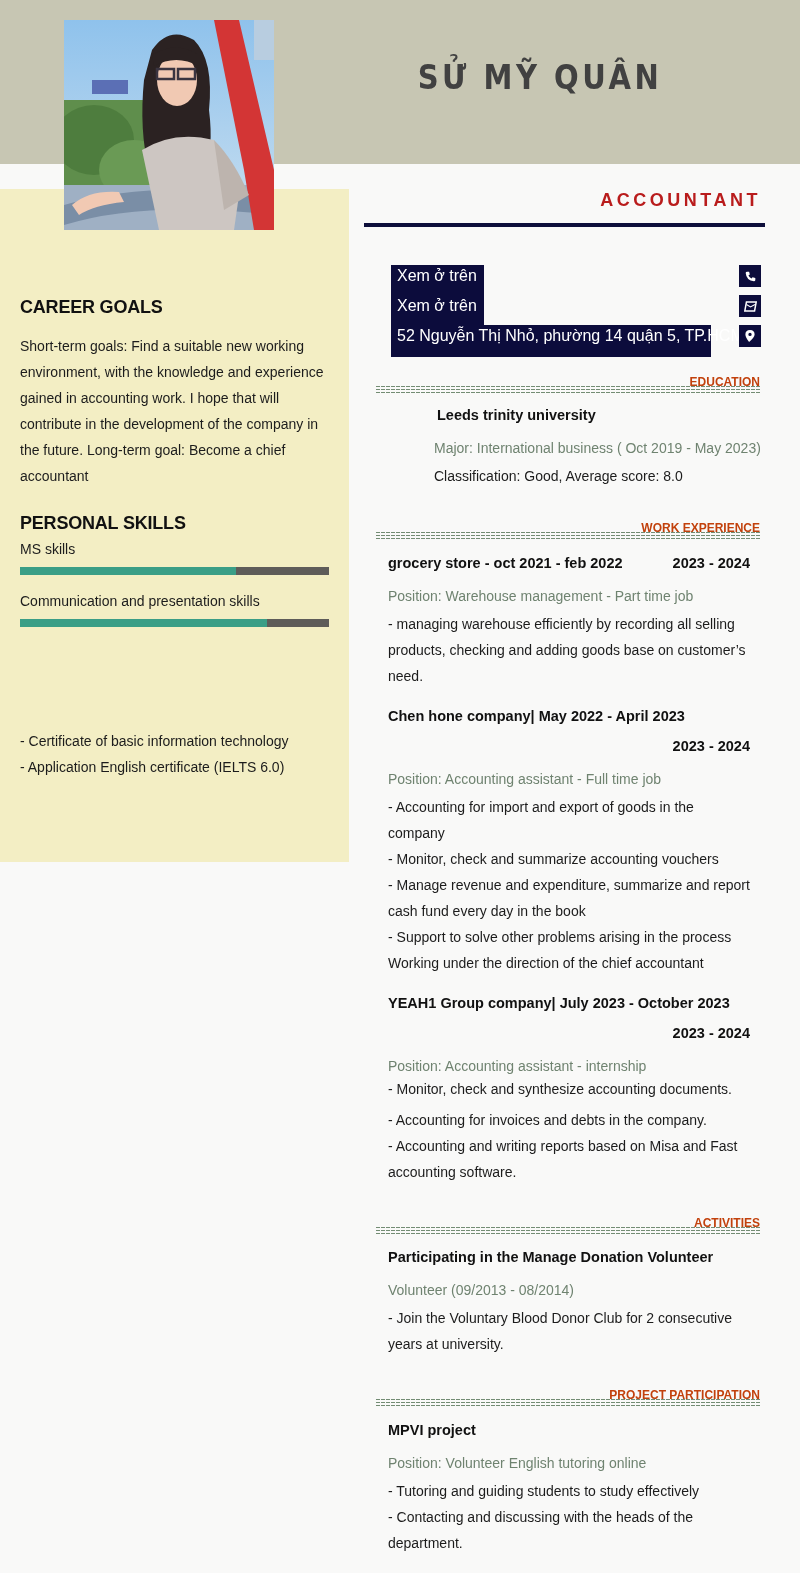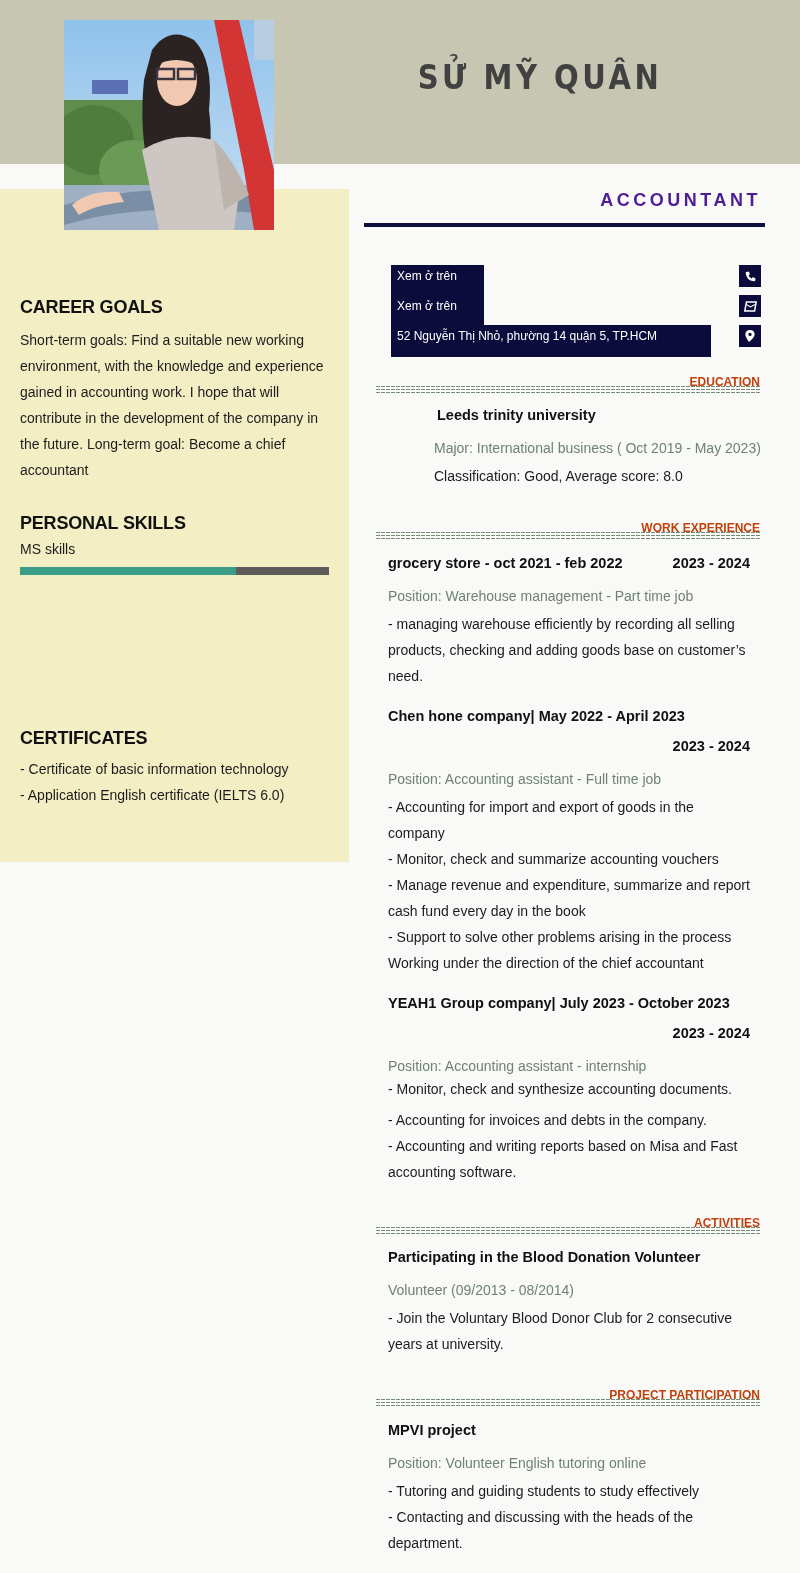--- a/index.html
+++ b/index.html
@@ -5,31 +5,31 @@
   * { box-sizing: border-box; margin: 0; padding: 0; }
   html, body { width: 800px; height: 1573px; background: #f9f9f8; overflow: hidden; }
   body { position: relative; font-family: "Liberation Sans", sans-serif; color: #111; }
 
   .header-band { position: absolute; left: 0; top: 0; width: 800px; height: 164px; background: #c7c6b3; }
   .photo { position: absolute; left: 64px; top: 20px; width: 210px; height: 210px; overflow: hidden; z-index: 3; }
   .name { position: absolute; left: 360px; top: 58px; width: 360px; text-align: center; font-size: 33px; font-weight: bold; letter-spacing: 4px; color: #414141; font-family: "DejaVu Sans", sans-serif; transform: scaleX(0.88); }
 
   .sidebar { position: absolute; left: 0; top: 189px; width: 349px; height: 673px; background: #f3eec4; z-index: 1; }
   .side-section { position: absolute; left: 20px; width: 312px; }
-  .side-title { font-size: 18px; font-weight: bold; color: #111; margin-bottom: 9px; letter-spacing: -0.2px; }
+  .side-title { font-size: 18px; font-weight: bold; color: #111; margin-bottom: 15px; letter-spacing: -0.2px; }
   .side-text { font-size: 14px; line-height: 26px; color: #1c1c1c; }
   .skill { margin-bottom: 0; }
   .skill-label { font-size: 14px; color: #1c1c1c; height: 28px; line-height: 20px; }
   .skill-bar { width: 309px; height: 8px; background: #5e5c59; position: relative; margin-bottom: 16px; }
   .skill-fill { position: absolute; left: 0; top: 0; height: 8px; background: #3a9e86; }
   .cert-line { font-size: 14px; line-height: 26px; color: #1c1c1c; }
 
-  .job-title-right { position: absolute; left: 420px; top: 190px; width: 341px; text-align: right; font-size: 18px; font-weight: bold; letter-spacing: 3.5px; color: #4c1d95; }
+  .job-title-right { position: absolute; left: 420px; top: 190px; width: 341px; text-align: right; font-size: 18px; font-weight: bold; letter-spacing: 3.5px; color: #b91c1c; }
   .navy-line { position: absolute; left: 364px; top: 223px; width: 401px; height: 4px; background: #0e0f3b; }
-  .contact-box { position: absolute; top: 0; height: 32px; background: #0c0c3c; color: #fff; font-size: 12px; line-height: 22px; padding-left: 6px; white-space: nowrap; }
+  .contact-box { position: absolute; top: 0; height: 32px; background: #0c0c3c; color: #fff; font-size: 16px; line-height: 22px; padding-left: 6px; white-space: nowrap; }
   .contact-icon { position: absolute; left: 739px; width: 22px; height: 22px; background: #0c0c3c; display: flex; align-items: center; justify-content: center; }
 
   .sec-head { position: absolute; left: 376px; width: 384px; height: 28px; }
   .sec-head .dash { position: absolute; left: 0; bottom: 0; width: 384px; height: 8px;
     background-image:
       repeating-linear-gradient(90deg, #5c7a5c 0 4px, transparent 4px 5px);
     -webkit-mask-image: repeating-linear-gradient(180deg, #000 0 1px, transparent 1px 3px);
     mask-image: repeating-linear-gradient(180deg, #000 0 1px, transparent 1px 3px);
     opacity: 0.85; }
   .sec-head .label { position: absolute; right: 0; bottom: 2px; font-size: 12px; font-weight: bold; color: #c2410c; background: transparent; line-height: 20px; }
@@ -82,24 +82,29 @@
   </div>
 
   <div class="side-section" style="top:324px;">
     <div class="side-title" style="margin-bottom:5px;">PERSONAL SKILLS</div>
     <div class="skill">
       <div class="skill-label">MS skills</div>
       <div class="skill-bar">
           <div class="skill-fill" style="width: 70%;"></div>
         </div>
     </div>
+    <div class="skill">
+      <div class="skill-label">Communication and presentation skills</div>
+      <div class="skill-bar">
+          <div class="skill-fill" style="width: 80%;"></div>
+        </div>
+    </div>
   </div>
 
   <div class="side-section" style="top:539px;">
-    <div class="side-title" style="margin-bottom:7px;">CERTIFICATES</div>
     <div class="cert-line">- Certificate of basic information technology</div>
     <div class="cert-line">- Application English certificate (IELTS 6.0)</div>
   </div>
 </div>
 
 <div class="job-title-right">ACCOUNTANT</div>
 <div class="navy-line"></div>
 
 <div class="contact-box" style="left:391px; top:265px; width:93px; position:absolute;">Xem ở trên</div>
 <div class="contact-icon" style="top:265px;">
@@ -164,21 +169,21 @@
   <div class="entry-text" style="width:365px;">- Monitor, check and synthesize accounting documents.</div>
   <div class="entry-text" style="margin-top:5px; width:365px;">- Accounting for invoices and debts in the company.</div>
   <div class="entry-text" style="width:365px;">- Accounting and writing reports based on Misa and Fast accounting software.</div>
 </div>
 
 <div class="sec-head" style="top:1207px;">
   <div class="dash"></div>
   <div class="label">ACTIVITIES</div>
 </div>
 <div class="main-block" style="top:1247px;">
-  <div class="entry-title">Participating in the Blood Donation Volunteer</div>
+  <div class="entry-title">Participating in the Manage Donation Volunteer</div>
   <div class="entry-sub" style="margin-top:13px;">Volunteer (09/2013 - 08/2014)</div>
   <div class="entry-text" style="margin-top:5px; width:365px;">- Join the Voluntary Blood Donor Club for 2 consecutive years at university.</div>
 </div>
 
 <div class="sec-head" style="top:1379px;">
   <div class="dash"></div>
   <div class="label">PROJECT PARTICIPATION</div>
 </div>
 <div class="main-block" style="top:1420px;">
   <div class="entry-title">MPVI project</div>

